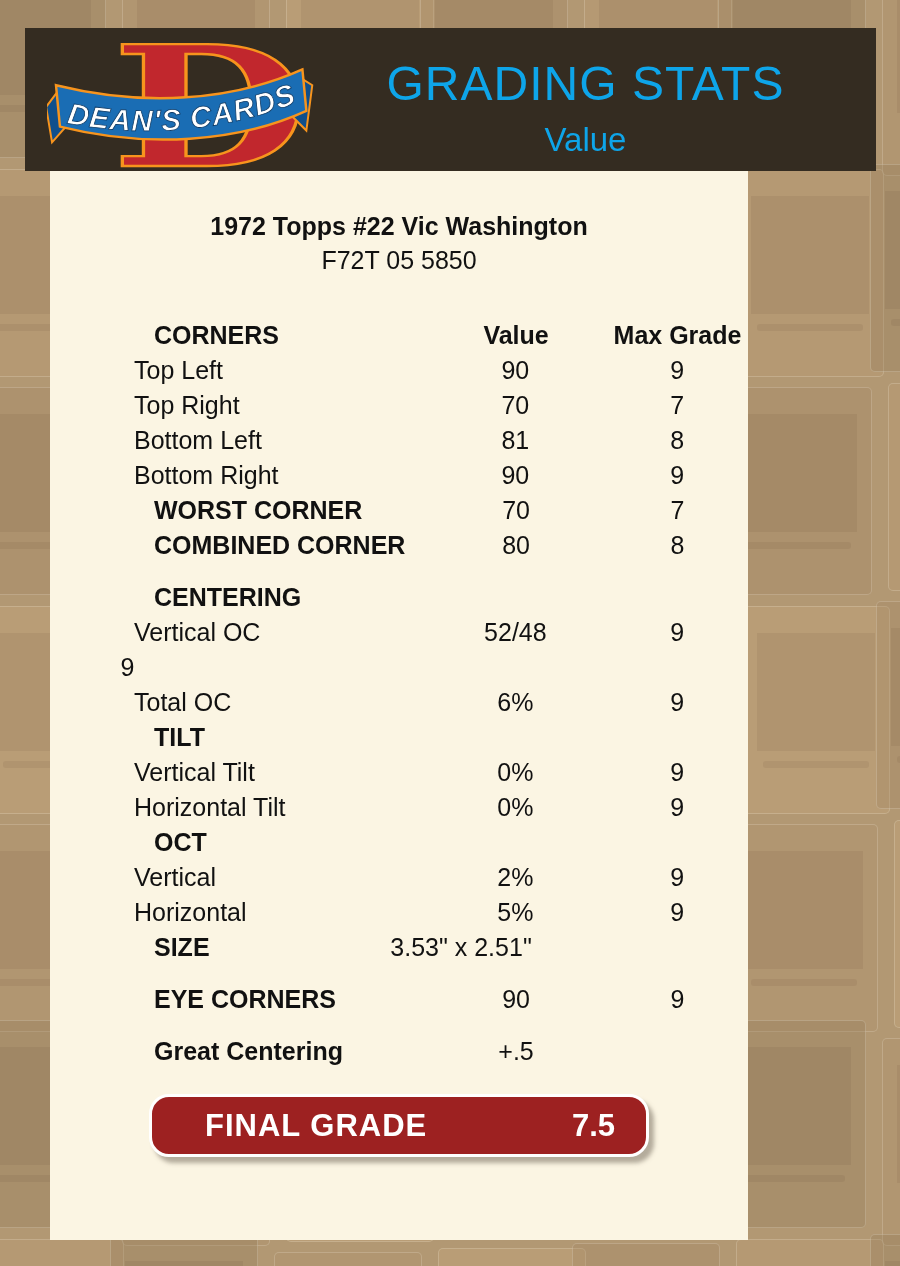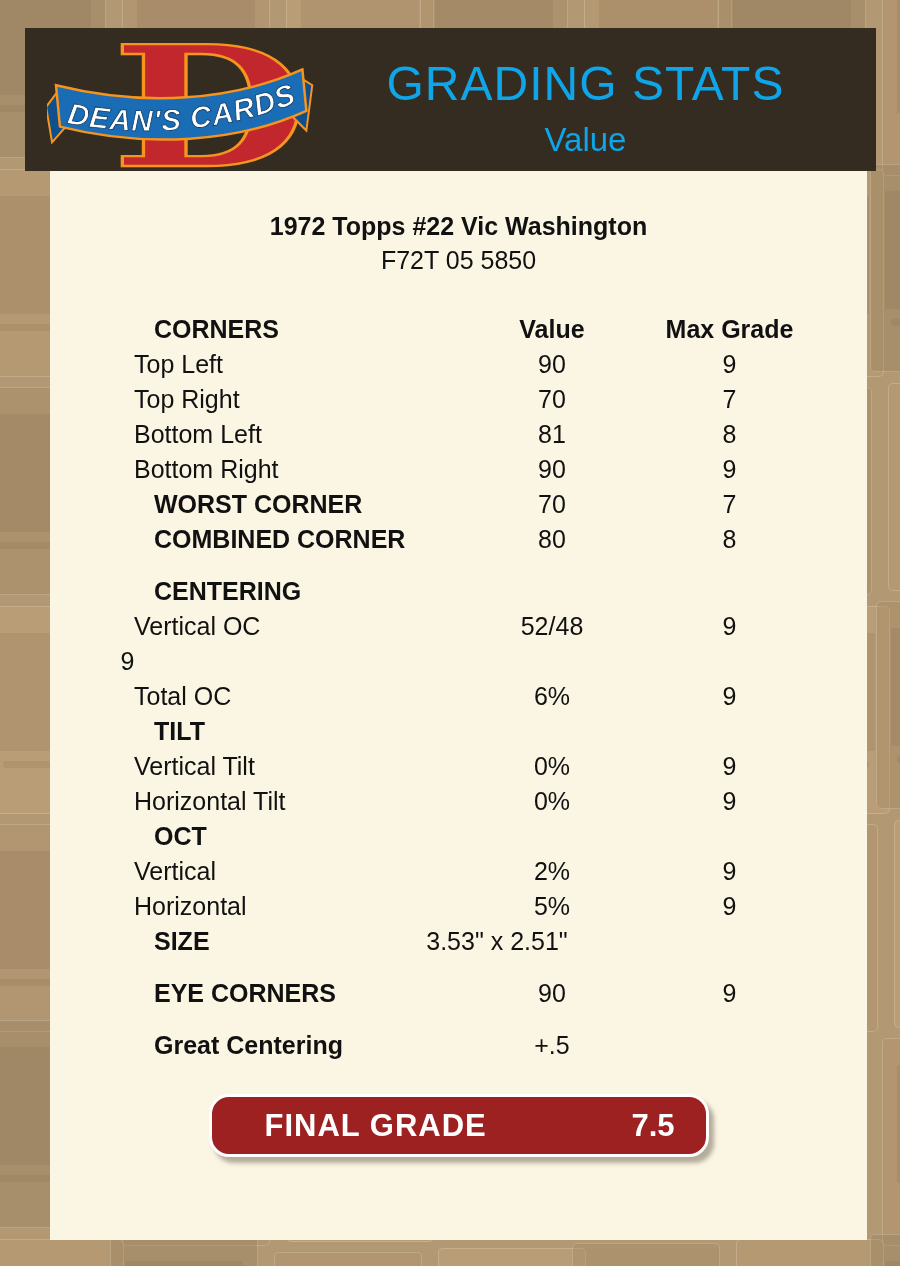--- a/index.html
+++ b/index.html
@@ -14,28 +14,28 @@
 
   
   .header{position:absolute;left:25px;top:28px;width:851px;height:143px;
           background:var(--header-bg,#342c21);z-index:2;}
   .logo{position:absolute;left:22px;top:4px;width:292px;height:138px;}
   .header-titles{position:absolute;left:280px;right:10px;top:30px;text-align:center;color:#0ea5e9;}
   .header-main{font-size:48px;line-height:52px;letter-spacing:1px;font-weight:400;}
   .header-sub{font-size:33px;line-height:36px;margin-top:12px;font-weight:400;}
 
   
-  .panel{position:absolute;left:50px;top:171px;width:817px;height:1069px;
+  .panel{position:absolute;left:50px;top:171px;width:698px;height:1069px;
          background:var(--cream,#fbf5e3);z-index:1;color:#111;}
   .card-title{margin-top:40px;text-align:center;font-size:25px;line-height:30px;font-weight:bold;}
   .card-code{margin-top:4px;text-align:center;font-size:25px;line-height:30px;}
 
   
   .gtable{margin-top:40px;}
-  .t-row{display:flex;height:35px;align-items:flex-start;font-size:25px;}
+  .t-row{display:flex;height:35px;align-items:flex-end;font-size:25px;}
   .t-row .c-label{width:402px;padding-left:104px;box-sizing:border-box;white-space:nowrap;}
   .t-row.indent .c-label{padding-left:84px;}
   .t-row .c-value{width:200px;text-align:center;white-space:nowrap;}
   .t-row .c-max{width:155px;text-align:center;white-space:nowrap;}
   .t-row.head{font-weight:bold;}
   .t-row.sec .c-label{font-weight:bold;}
   .t-row.gap{margin-top:17px;}
   .t-row.size .c-value{transform:translateX(-55px);}
 
   

